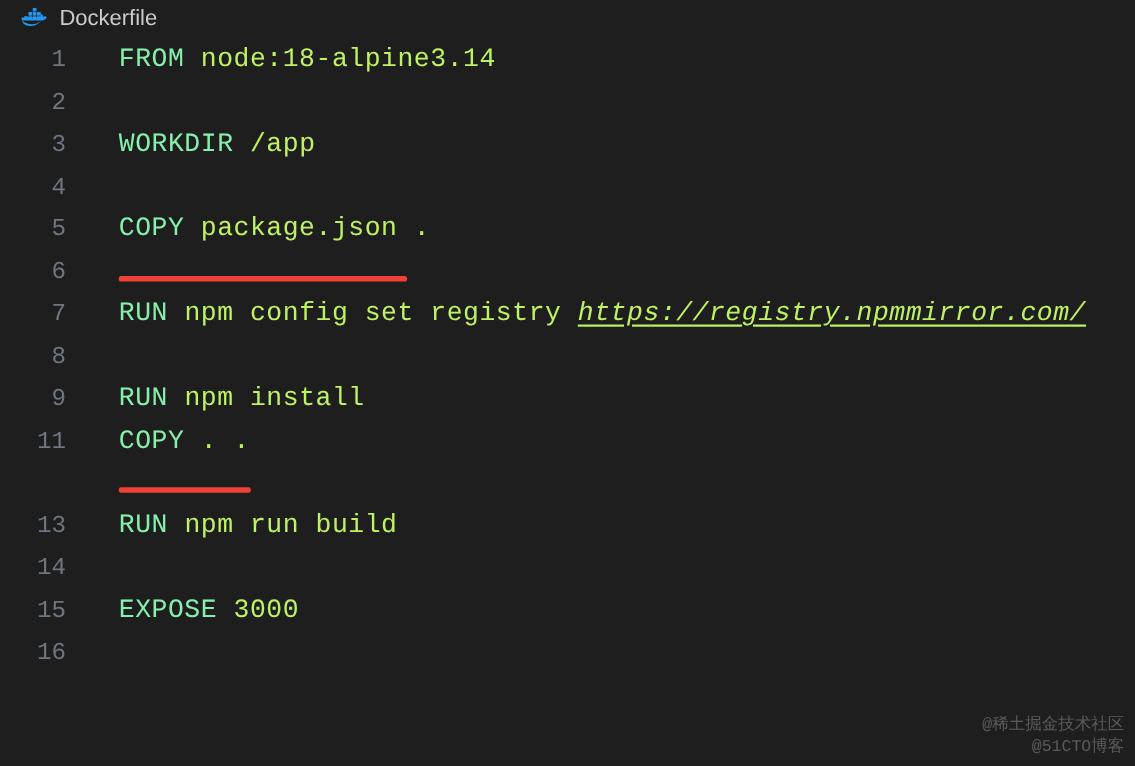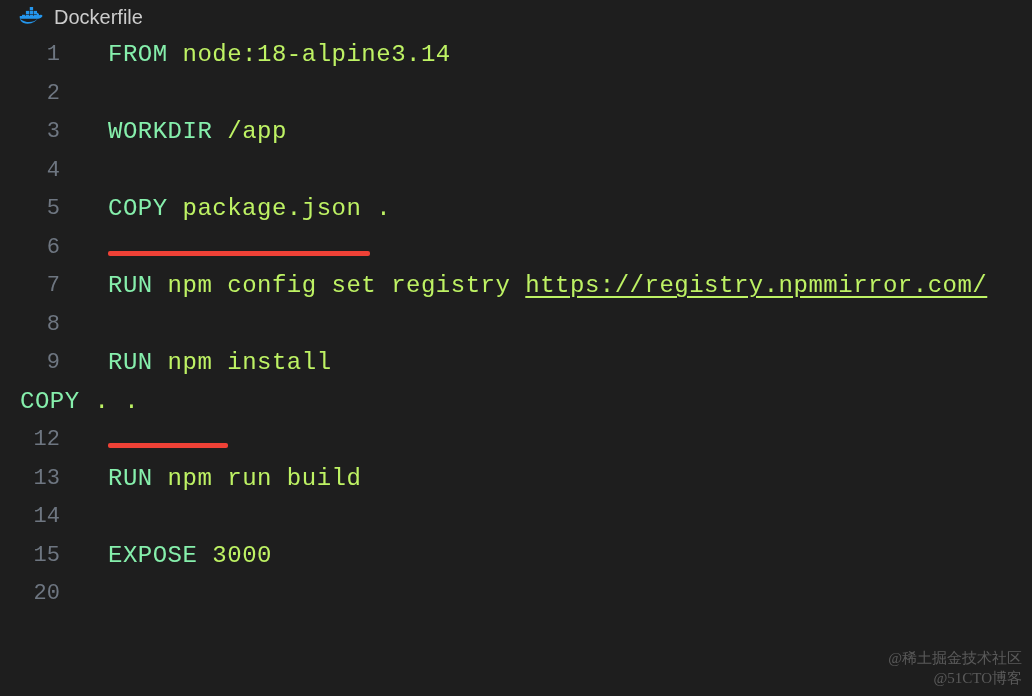--- a/index.html
+++ b/index.html
@@ -49,34 +49,34 @@
     font-size: 22px;
   }
   .code {
     flex: 1 1 auto;
     white-space: pre;
     letter-spacing: 0.5px;
     text-indent: 20px;
   }
   .kw   { color: #86efac; }   
   .txt  { color: #bef264; }
-  .underline { text-decoration: underline; text-underline-offset: 4px; }
+  .underline { text-decoration: underline; text-underline-offset: 4px; font-style: italic; }
   .bracket { border: 1px solid #5a5a5a; padding: 0 1px; border-radius: 2px; }
   .redline {
     position: absolute;
     left: 108px;
     height: 5px;
     background: #ef4136;
     border-radius: 2px;
     top: 22px;
   }
   .watermark {
     position: absolute;
     right: 10px;
-    font-family: Liberation Serif, serif;
+    font-family: Liberation Mono, monospace;
     font-size: 15px;
     color: rgba(200,200,200,0.35);
     text-align: right;
     margin-left: 48px;
   }
   .watermark.top { bottom: 28px; }
   .watermark.bot { bottom: 8px; }
 </style>
 </head>
 <body>
@@ -130,39 +130,39 @@
     </div>
     <div class="line">
       <div class="gutter">8</div>
       <div class="code"></div>
     </div>
     <div class="line">
       <div class="gutter">9</div>
       <div class="code"><span class="kw">RUN</span><span class="txt"> npm install</span></div>
     </div>
     <div class="line">
+      <div class="gutter">11</div>
       <div class="code"><span class="kw">COPY</span><span class="txt"> . .</span></div>
     </div>
     <div class="line">
-      <div class="gutter">12</div>
       <div class="code"></div>
       <div class="redline" style="width: 120px;"></div>
     </div>
     <div class="line">
       <div class="gutter">13</div>
       <div class="code"><span class="kw">RUN</span><span class="txt"> npm run build</span></div>
     </div>
     <div class="line">
       <div class="gutter">14</div>
       <div class="code"></div>
     </div>
     <div class="line">
       <div class="gutter">15</div>
       <div class="code"><span class="kw">EXPOSE</span><span class="txt"> 3000</span></div>
     </div>
     <div class="line">
-      <div class="gutter">20</div>
+      <div class="gutter">16</div>
       <div class="code"></div>
     </div>
   </div>
 
 <div class="watermark top">@稀土掘金技术社区</div>
 <div class="watermark bot">@51CTO博客</div>
 
 </body></html>

